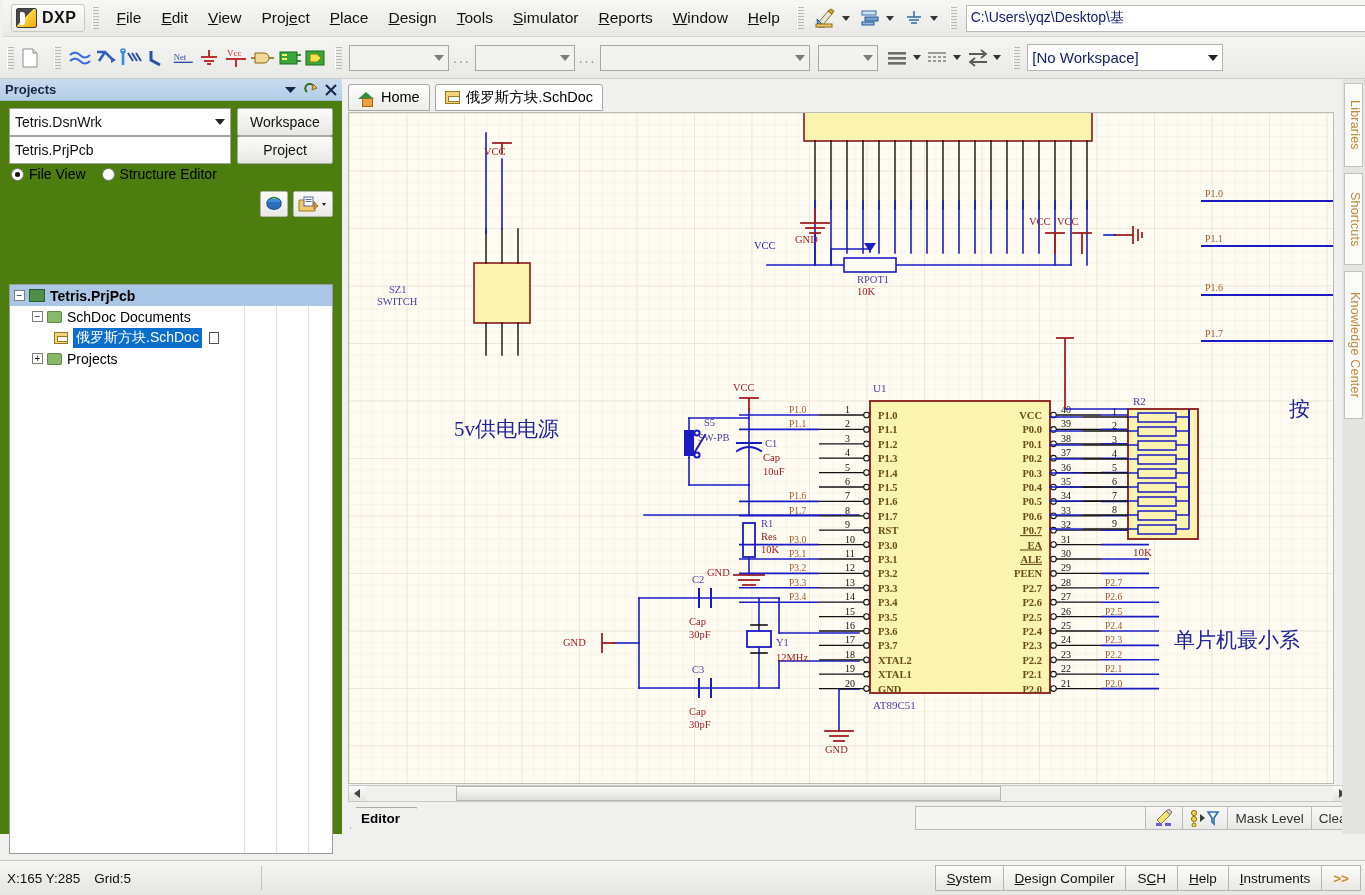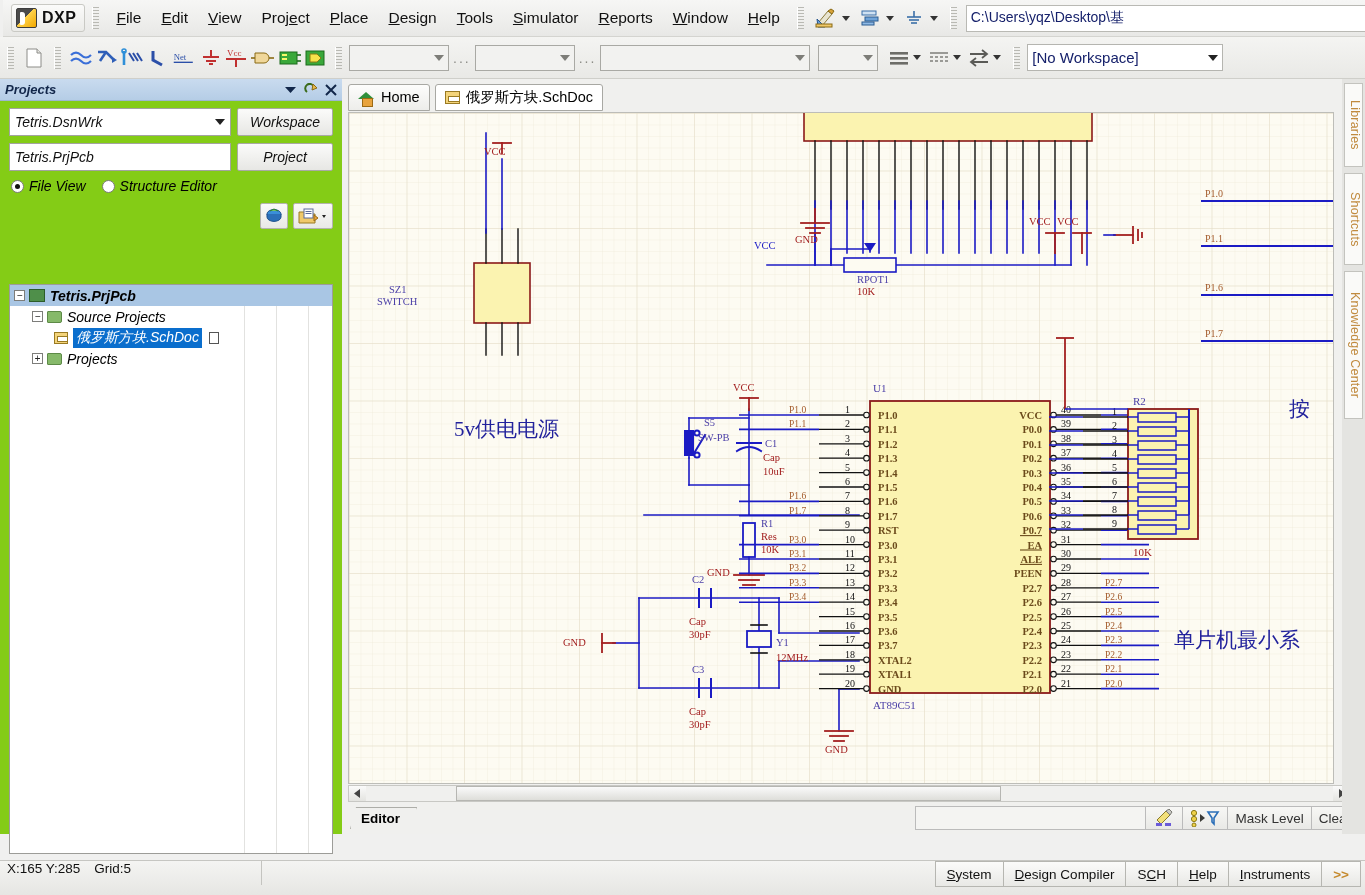--- a/index.html
+++ b/index.html
@@ -52,45 +52,45 @@
     height:27px; display:flex; align-items:center; padding:0 4px;
     font-size:14px; color:#16216b; flex:1; overflow:hidden; white-space:nowrap;
   }
 
   
   .toolbar {
     position:absolute; left:0; top:37px; width:1365px; height:42px;
     background:linear-gradient(180deg,#f4f4f2,#e9e9e6);
     display:flex; align-items:center; border-bottom:1px solid #cfcfca;
   }
-  .tb-ico { width:26px; height:26px; display:flex;align-items:center;justify-content:center; }
+  .tb-ico { width:26px; height:26px; display:flex;align-items:center;justify-content:flex-start; }
   .tb-combo {
     height:26px; border:1px solid #a9a9a4; background:#f2f2f0;
     display:flex; align-items:center; justify-content:flex-end; padding-right:4px;
   }
   .tb-dots { color:#8d8d88; letter-spacing:2px; padding:0 4px; font-size:14px; }
   .tb-arrow { width:0;height:0;border-left:5px solid transparent;border-right:5px solid transparent;border-top:6px solid #7d7d78; }
   .varbox {
     height:27px; background:#fff; border:1px solid #b5b5b0; display:flex;
     align-items:center; padding:0 4px; font-size:15px; color:#16216b;
     min-width:196px; justify-content:space-between;
   }
 
   
-  .leftpanel { position:absolute; left:0; top:79px; width:342px; height:755px; background:#84cc16;font-style:italic; }
+  .leftpanel { position:absolute; left:0; top:79px; width:342px; height:755px; background:#4d7c0f; }
   .panel-title {
     height:22px; background:linear-gradient(180deg,#c9dbef,#b5cde6);
     display:flex; align-items:center; padding:0 5px;
     font-weight:bold; font-size:13px; color:#12274a;
     border-bottom:1px solid #9db6d1;
   }
   .panel-title .sp { flex:1; }
   .pt-ico { margin-left:7px; display:flex; align-items:center; }
   .ctl-area { padding:7px 9px 0 9px; }
-  .row { display:flex; gap:6px; margin-bottom:7px; }
+  .row { display:flex; gap:6px; margin-bottom:0; }
   .inp {
     flex:1; height:28px; background:#fff; border:1px solid #a3a3a0;
     display:flex; align-items:center; padding:0 5px; font-size:14px; color:#111;
   }
   .inp .cb-arrow{ margin-left:auto; width:0;height:0;
     border-left:5px solid transparent;border-right:5px solid transparent;border-top:6px solid #222;}
   .btn {
     width:96px; height:28px; border:1px solid #a9a9a4; border-radius:2px;
     background:linear-gradient(180deg,#fbfbfa,#e7e7e4);
     display:flex; align-items:center; justify-content:center; font-size:14px; color:#111;
@@ -165,21 +165,21 @@
     width:19px; margin:0 auto 6px auto; padding:7px 0;
     background:#fafaf8; border:1px solid #c3c3be;
     writing-mode:vertical-rl; text-orientation:mixed;
     font-size:12.5px; color:#c08a3e; text-align:center; letter-spacing:.2px;
   }
 
   
   .statusbar {
     position:absolute; left:0; top:860px; width:1365px; height:35px;
     background:linear-gradient(180deg,#f4f4f2,#e6e6e3); border-top:1px solid #c6c6c2;
-    display:flex; align-items:flex-start;
+    display:flex; align-items:center;
   }
   .sb-text { font-size:13.5px; color:#111; padding-left:7px; }
   .sb-sep { width:1px; height:24px; background:#c4c4c0; margin:0 12px; }
   .sysbtns { margin-left:auto; display:flex; align-items:center; padding-right:4px;}
   .sysbtn {
     height:26px; padding:0 11px; display:flex;align-items:center; font-size:13.5px; color:#111;
     background:linear-gradient(180deg,#fbfbfa,#e8e8e5); border:1px solid #b6b6b1; border-right:none;
   }
   .sysbtn:last-child{ border-right:1px solid #b6b6b1; color:#c58a2e; font-weight:bold;}
 
@@ -449,21 +449,21 @@
       <div class="tcol" style="left:298px"></div>
       <div style="position:absolute;left:0;right:0;top:0;">
         <div class="trow sel-proj">
           <span class="exp">−</span>
           <span class="prjicon"></span>
           <span class="lbl" style="font-weight:bold">Tetris.PrjPcb</span>
         </div>
         <div class="trow" style="padding-left:22px">
           <span class="exp">−</span>
           <span class="folder"></span>
-          <span class="lbl">Source Projects</span>
+          <span class="lbl">SchDoc Documents</span>
         </div>
         <div class="trow sel-doc" style="padding-left:44px">
           <span class="schicon"></span>
           <span class="lbl">俄罗斯方块.SchDoc</span>
           <span class="docicon"></span>
         </div>
         <div class="trow" style="padding-left:22px">
           <span class="exp">+</span>
           <span class="folder"></span>
           <span class="lbl">Projects</span>

